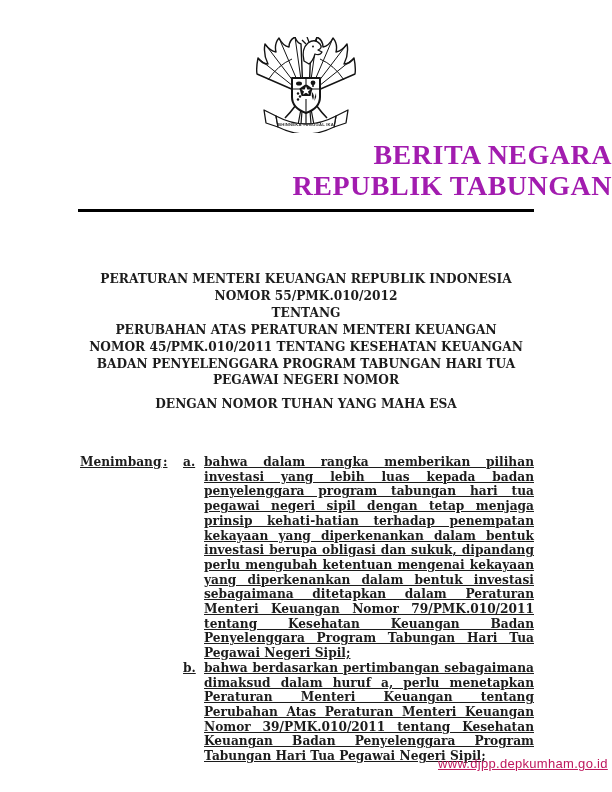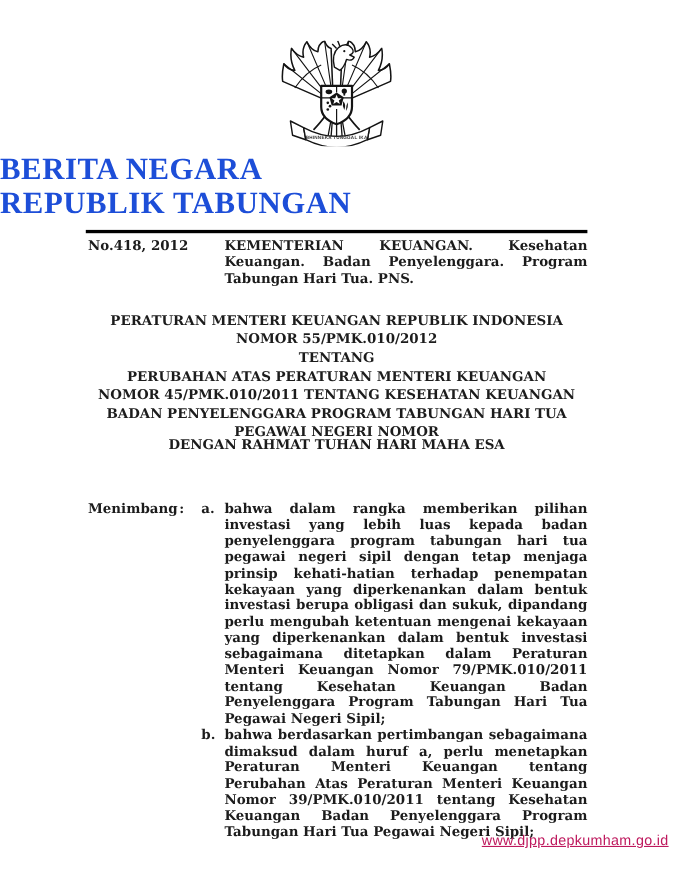--- a/index.html
+++ b/index.html
@@ -9,43 +9,43 @@
     margin:0 auto;
     background:#ffffff;
     overflow:hidden;
     font-family:"DejaVu Serif","Liberation Serif",serif;
     font-weight:700;
     color:#1c1c1c;
   }
   .emblem { position:absolute; top:37px; left:252px; width:108px; height:96px; }
   .masthead {
     position:absolute; top:139px; left:0; right:0;
-    text-align:left;
+    text-align:right;
     font-family:"Liberation Serif",serif;
     font-size:28px; line-height:31px; font-weight:700;
-    letter-spacing:0.5px; color:#1d4ed8;
+    letter-spacing:0.5px; color:#a21caf;
   }
   .rule { position:absolute; top:209px; left:78px; width:456px; border-top:3px solid #000; }
   .gazette-row {
     position:absolute; top:216px; left:80px; width:454px;
     display:flex; font-size:12.2px; line-height:14.8px;
   }
   .gazette-no { width:124px; }
   .gazette-subject { width:330px; text-align:justify; }
   .reg-title {
     position:absolute; top:271px; left:78px; width:456px;
-    text-align:center; font-size:12.2px; line-height:16.9px;margin-top:12px;
+    text-align:center; font-size:12.2px; line-height:16.9px;
   }
   .preamble {
     position:absolute; top:395px; left:78px; width:456px;
     text-align:center; font-size:12.2px; line-height:19.5px;
   }
   .consider {
     position:absolute; top:455px; left:80px; width:454px;
-    display:flex; font-size:12.2px; line-height:14.7px;
+    display:flex; font-size:12.2px; line-height:14.7px;text-decoration:underline;
   }
   .consider-label { width:83px; }
   .consider-colon { width:20px; }
   .consider-items { width:351px; }
   .consider-item { display:flex; }
   .item-marker { width:21px; }
   .item-text { width:330px; text-align:justify; }
   .watermark {
     position:absolute; top:756px; left:438px;
     font-family:"Liberation Sans",sans-serif; font-weight:400;
@@ -119,37 +119,33 @@
     </svg>
   </div>
 
   <header class="masthead">
     <div>BERITA NEGARA</div>
     <div>REPUBLIK TABUNGAN</div>
   </header>
 
   <div class="rule"></div>
 
-  <div class="gazette-row">
-    <div class="gazette-no">No.418, 2012</div>
-    <div class="gazette-subject">KEMENTERIAN KEUANGAN. Kesehatan Keuangan. Badan Penyelenggara. Program Tabungan Hari Tua. PNS.</div>
-  </div>
 
   <div class="reg-title">
     <div>PERATURAN MENTERI KEUANGAN REPUBLIK INDONESIA</div>
     <div>NOMOR 55/PMK.010/2012</div>
     <div>TENTANG</div>
     <div>PERUBAHAN ATAS PERATURAN MENTERI KEUANGAN</div>
     <div>NOMOR 45/PMK.010/2011 TENTANG KESEHATAN KEUANGAN</div>
     <div>BADAN PENYELENGGARA PROGRAM TABUNGAN HARI TUA</div>
     <div>PEGAWAI NEGERI NOMOR</div>
   </div>
 
   <div class="preamble">
-    <div>DENGAN RAHMAT TUHAN HARI MAHA ESA</div>
+    <div>DENGAN NOMOR TUHAN YANG MAHA ESA</div>
   </div>
 
   <section class="consider">
     <div class="consider-label">Menimbang</div>
     <div class="consider-colon">:</div>
     <div class="consider-items">
       <div class="consider-item">
         <div class="item-marker">a.</div>
         <div class="item-text">bahwa dalam rangka memberikan pilihan investasi yang lebih luas kepada badan penyelenggara program tabungan hari tua pegawai negeri sipil dengan tetap menjaga prinsip kehati-hatian terhadap penempatan kekayaan yang diperkenankan dalam bentuk investasi berupa obligasi dan sukuk, dipandang perlu mengubah ketentuan mengenai kekayaan yang diperkenankan dalam bentuk investasi sebagaimana ditetapkan dalam Peraturan Menteri Keuangan Nomor 79/PMK.010/2011 tentang Kesehatan Keuangan Badan Penyelenggara Program Tabungan Hari Tua Pegawai Negeri Sipil;</div>
       </div>

